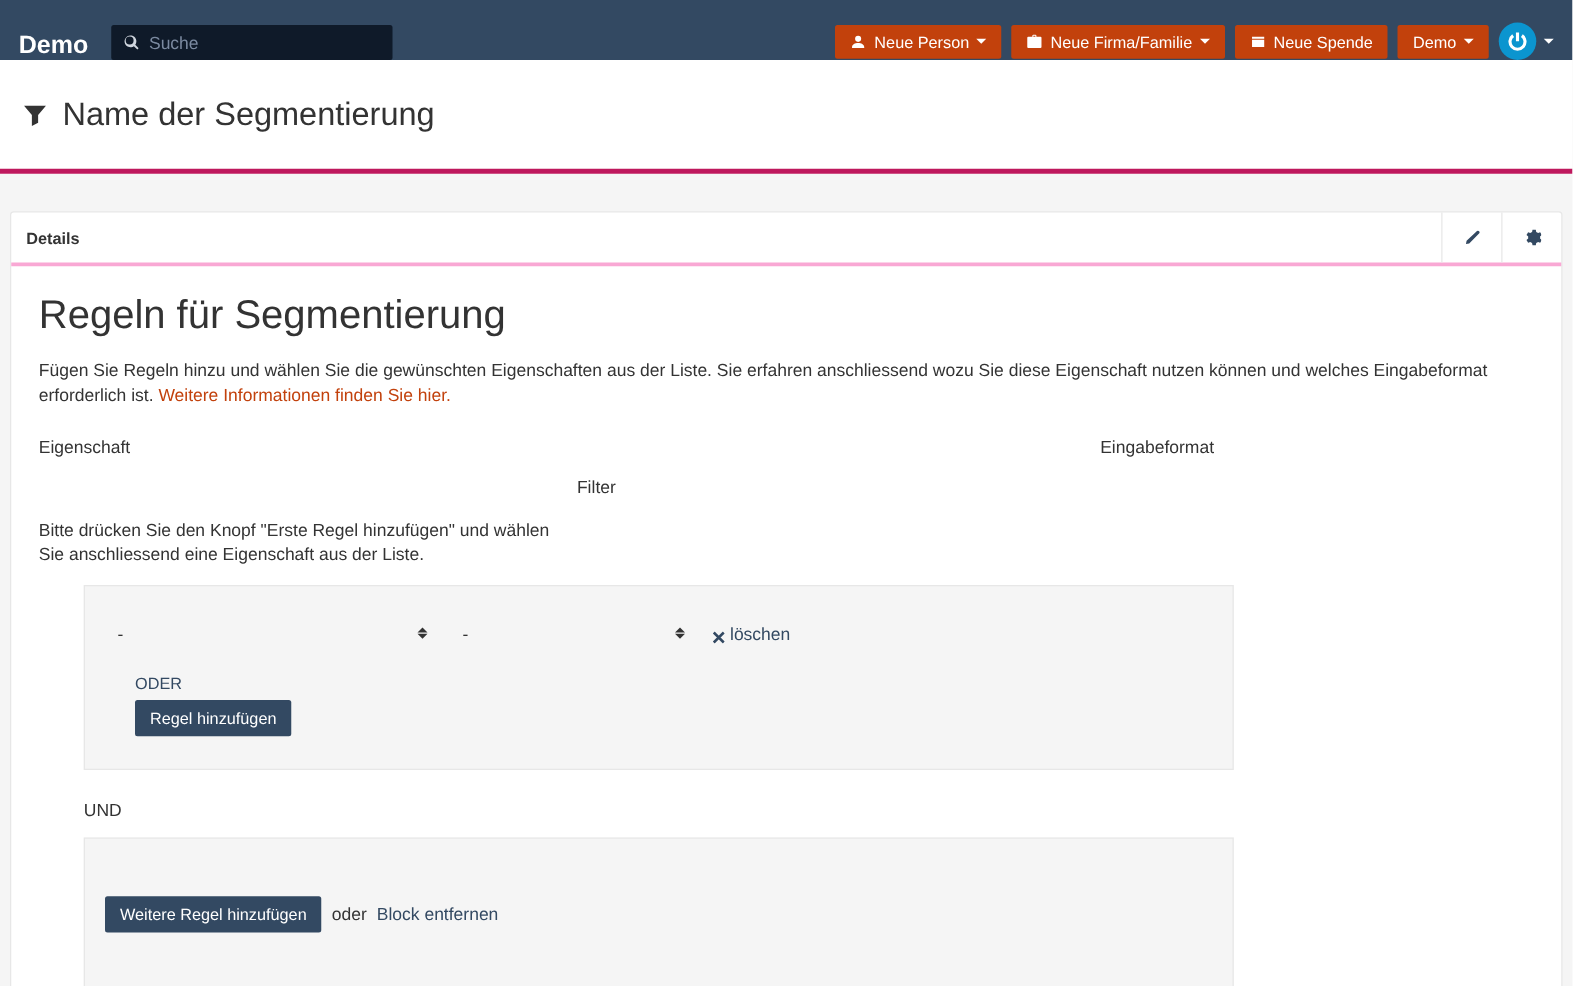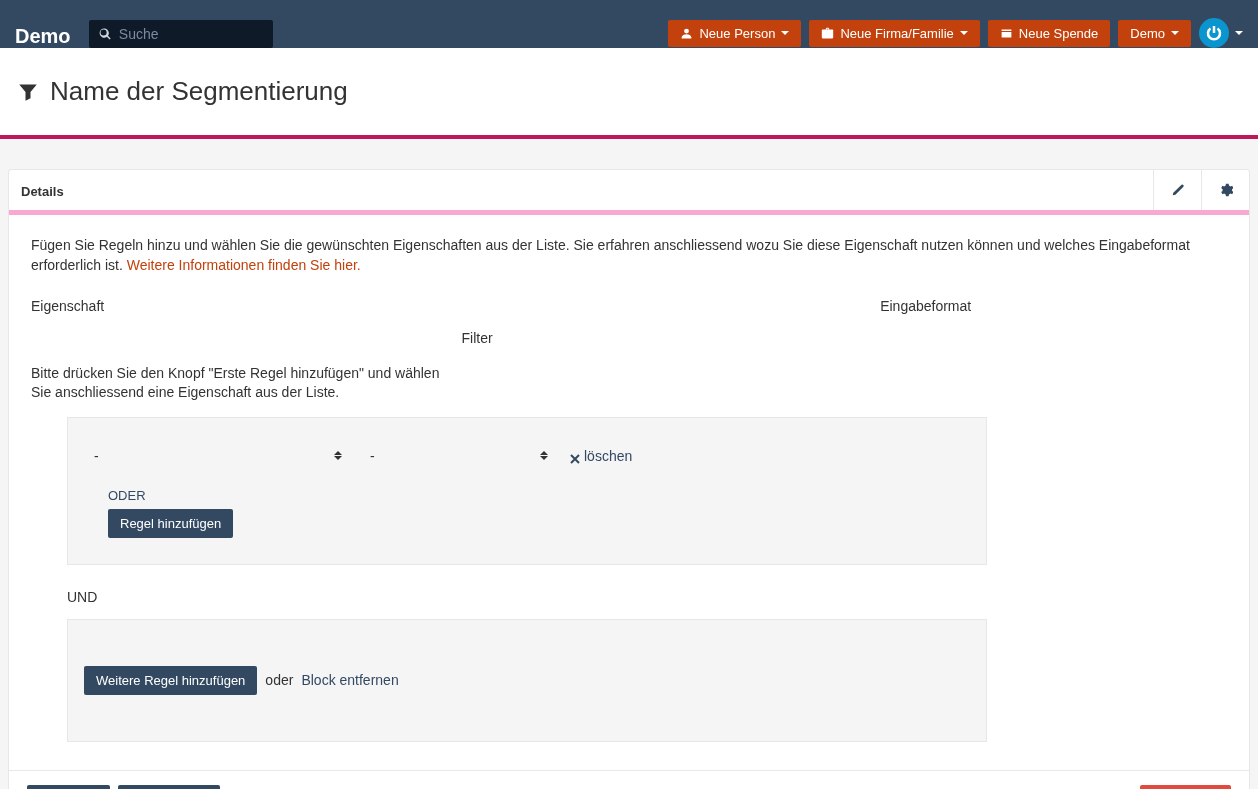--- a/index.html
+++ b/index.html
@@ -8,21 +8,21 @@
     
     .navbar {
       background: #334962;
       display: flex; align-items: flex-end;
       height: 48px; padding: 0 15px;
       gap: 10px;
     }
     .brand { color: #fff; font-weight: 700; font-size: 20px; margin-right: 8px; }
     .search-wrap {
       background: #0f1a29; display: flex; align-items: center;
-      padding: 6px 10px; border-radius: 2px; width: 184px;
+      padding: 6px 10px; border-radius: 2px; width: 225px;
     }
     .search-wrap svg { width: 14px; height: 14px; fill: #d0d6de; margin-right: 8px; }
     .search-wrap input {
       background: transparent; border: none; outline: none;
       color: #d0d6de; font-size: 14px; width: 100%;
     }
     .search-wrap input::placeholder { color: #7b8aa0; }
     .nav-right { margin-left: auto; display: flex; align-items: center; gap: 8px; }
     .nav-btn {
       background: #c2410c; color: #fff; padding: 6px 12px;
@@ -45,21 +45,21 @@
     }
     .titlebar svg { width: 20px; height: 20px; fill: #333; }
     .titlebar h1 { font-size: 26px; font-weight: 400; color: #333; }
 
     
     .card {
       margin: 30px 8px 10px 8px; background: #fff;
       border: 1px solid #e7e7e7; border-radius: 3px;
     }
     .card-header {
-      display: flex; align-items: flex-end; border-bottom: 5px solid #f9a8d4;
+      display: flex; align-items: center; border-bottom: 3px solid #f9a8d4;
     }
     .card-header .tab {
       padding: 11px 12px; font-size: 13px; font-weight: 700; color: #333;
     }
     .card-header .actions { margin-left: auto; display: flex; }
     .card-header .action-btn {
       width: 48px; height: 40px; border-left: 1px solid #e7e7e7;
       display: flex; align-items: center; justify-content: center; cursor: pointer;
     }
     .card-header .action-btn svg { width: 14px; height: 14px; fill: #334962; }
@@ -190,20 +190,21 @@
       </div>
       <div class="action-btn">
         <svg viewBox="0 0 16 16">
             <path d="M8 5a3 3 0 1 0 0 6 3 3 0 0 0 0-6zm7 3a7 7 0 0 0-.1-1l1.6-1.2-1.5-2.6-1.9.7a6 6 0 0 0-1.7-1L11 .9H8l-.4 2a6 6 0 0 0-1.7 1l-1.9-.7L2.5 5.8 4.1 7a7 7 0 0 0 0 2L2.5 10.2l1.5 2.6 1.9-.7a6 6 0 0 0 1.7 1l.4 2h3l.4-2a6 6 0 0 0 1.7-1l1.9.7 1.5-2.6L14.9 9c.1-.3.1-.7.1-1z"></path>
           </svg>
       </div>
     </div>
   </div>
 
   <div class="card-body">
+    <h2>Regeln für Segmentierung</h2>
 
     <p class="intro">
       <span>Fügen Sie Regeln hinzu und wählen Sie die gewünschten Eigenschaften aus der Liste. Sie erfahren anschliessend wozu Sie diese Eigenschaft nutzen können und welches Eingabeformat erforderlich ist. </span><a>Weitere Informationen finden Sie hier.</a>
     </p>
 
     <div class="col-heads">
       <div class="c1">Eigenschaft</div>
       <div class="c2">Filter</div>
       <div class="c3">Eingabeformat</div>
     </div>

